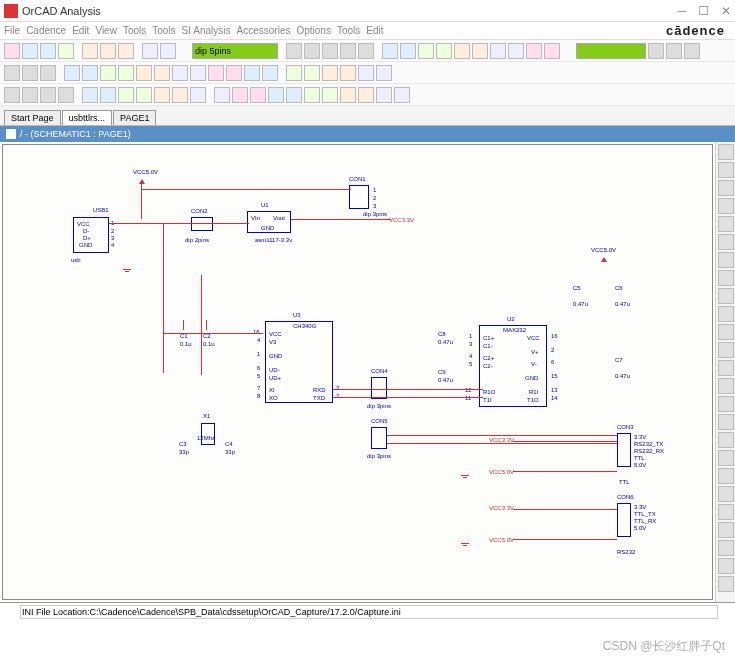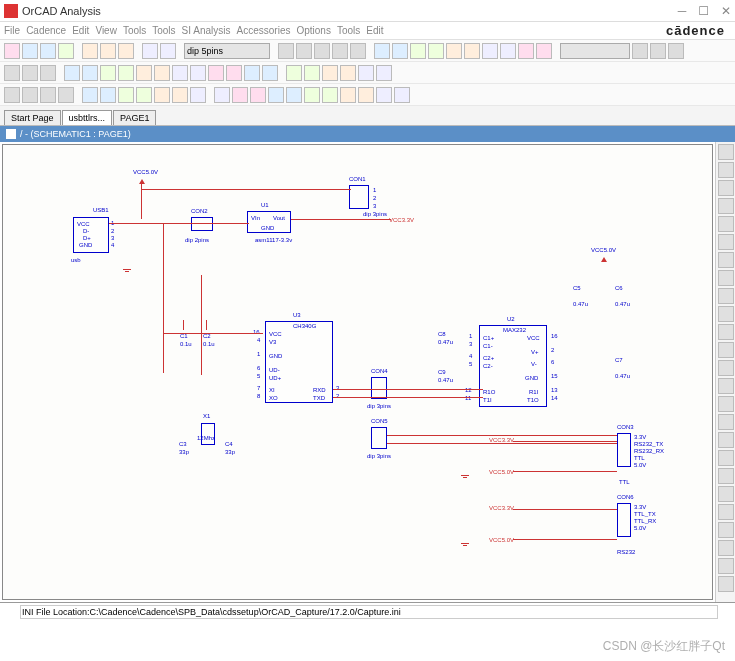--- a/index.html
+++ b/index.html
@@ -12,21 +12,21 @@
 .titlebar .wbtns span { cursor: default; }
 
 .menubar { height: 18px; display: flex; align-items: center; padding: 0 4px; gap: 6px; color: #888; font-size: 10px; border-bottom: 1px solid #e0e0e0; }
 .menubar .brand { margin-left: auto; font-size: 13px; color: #222; font-weight: bold; letter-spacing: 1px; padding-right: 6px; }
 
 .toolbar { height: 22px; display: flex; align-items: center; padding: 2px 4px; gap: 2px; border-bottom: 1px solid #e8e8e8; background: #fafafa; }
 .tbtn { width: 16px; height: 16px; background: #ddd; border: 1px solid #bbb; }
 .tbtn.c1 { background: #fde; } .tbtn.c2 { background: #def; } .tbtn.c3 { background: #efd; }
 .tbtn.c4 { background: #fed; } .tbtn.c5 { background: #eef; }
 .tsep { width: 4px; }
-.tinput { height: 16px; border: 1px solid #aaa; font-size: 9px; padding: 0 2px; background: #e5e5e5; }
+.tinput { height: 16px; border: 1px solid #aaa; font-size: 9px; padding: 0 2px; background: #84cc16; margin-left: 8px; }
 
 .tabbar { height: 20px; display: flex; align-items: flex-end; padding: 0 4px; gap: 1px; background: #f4f4f4; border-bottom: 1px solid #bbb; }
 .tab { padding: 2px 6px; font-size: 9px; border: 1px solid #999; border-bottom: none; background: #eee; }
 .tab.active { background: #fff; }
 
 .doctitle { height: 16px; background: #5b8fc7; color: #fff; font-size: 9px; padding: 1px 6px; display: flex; align-items: center; }
 .doctitle .dicon { width: 10px; height: 10px; background: #fff; margin-right: 4px; }
 
 .workspace { position: relative; height: 460px; display: flex; }
 .canvas { flex: 1; background: #fdfdfb; background-image: radial-gradient(#e8e4d8 0.5px, transparent 0.5px); background-size: 6px 6px; position: relative; border: 1px solid #888; margin: 2px; overflow: hidden; }

